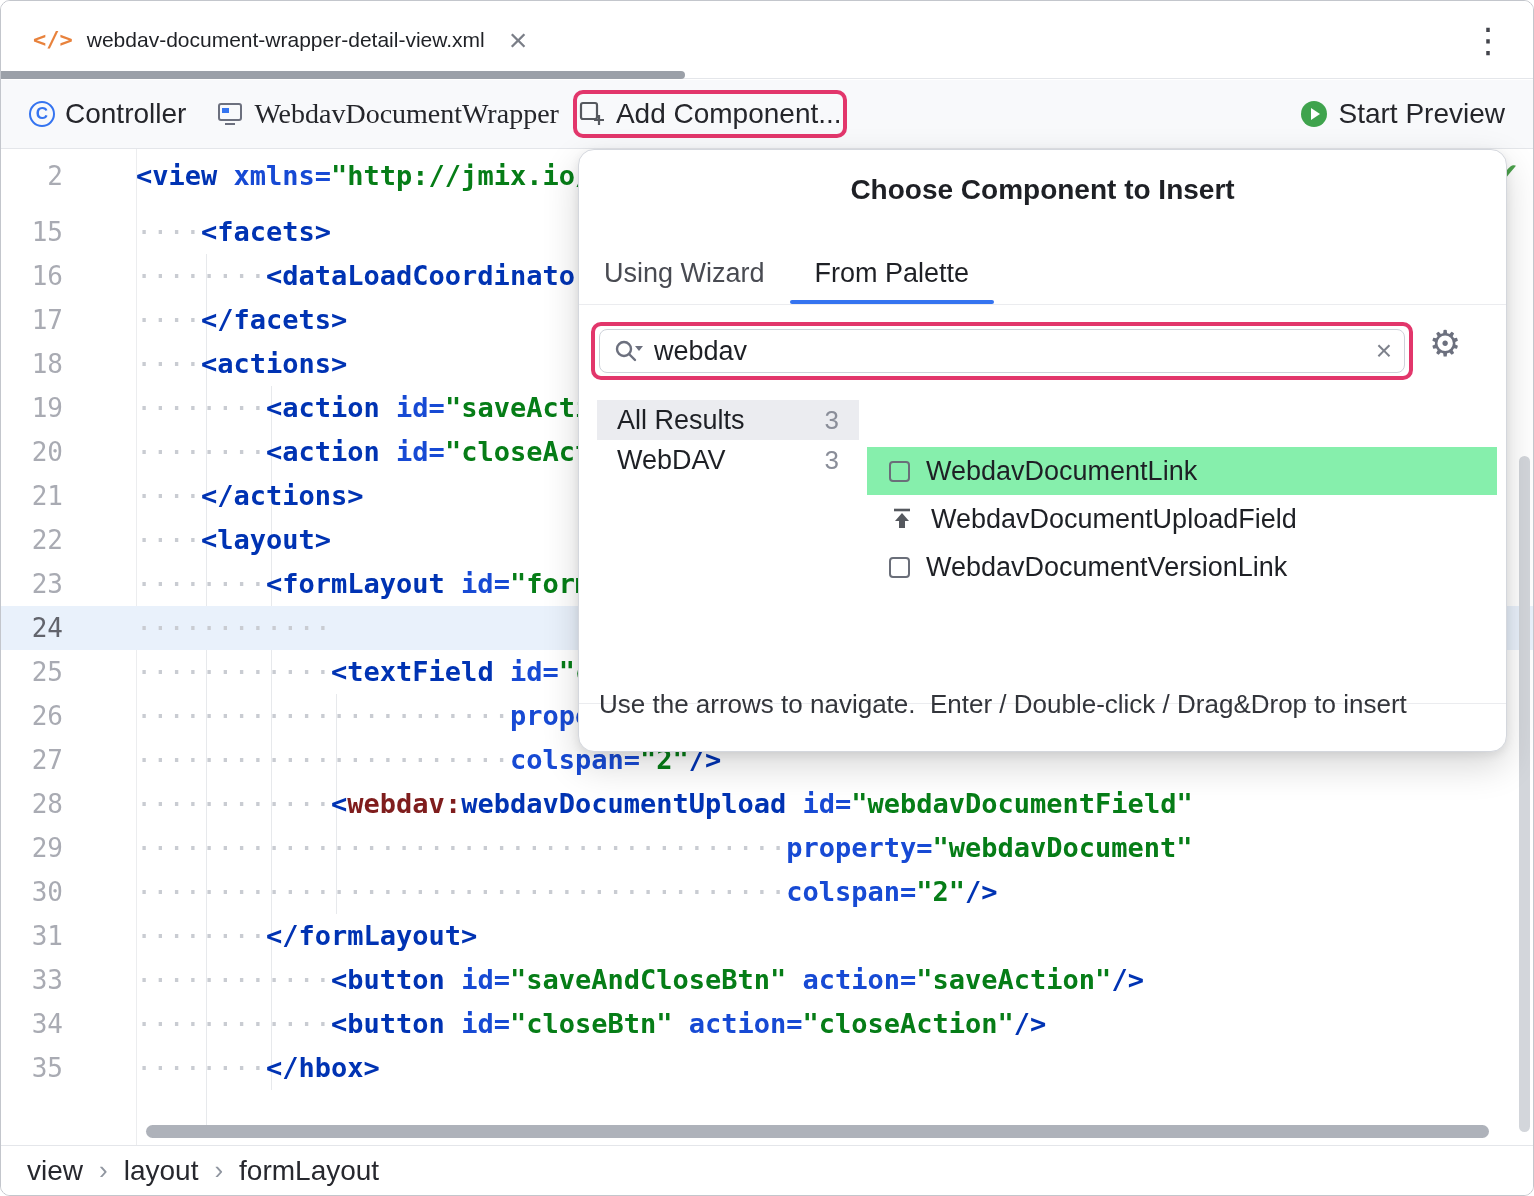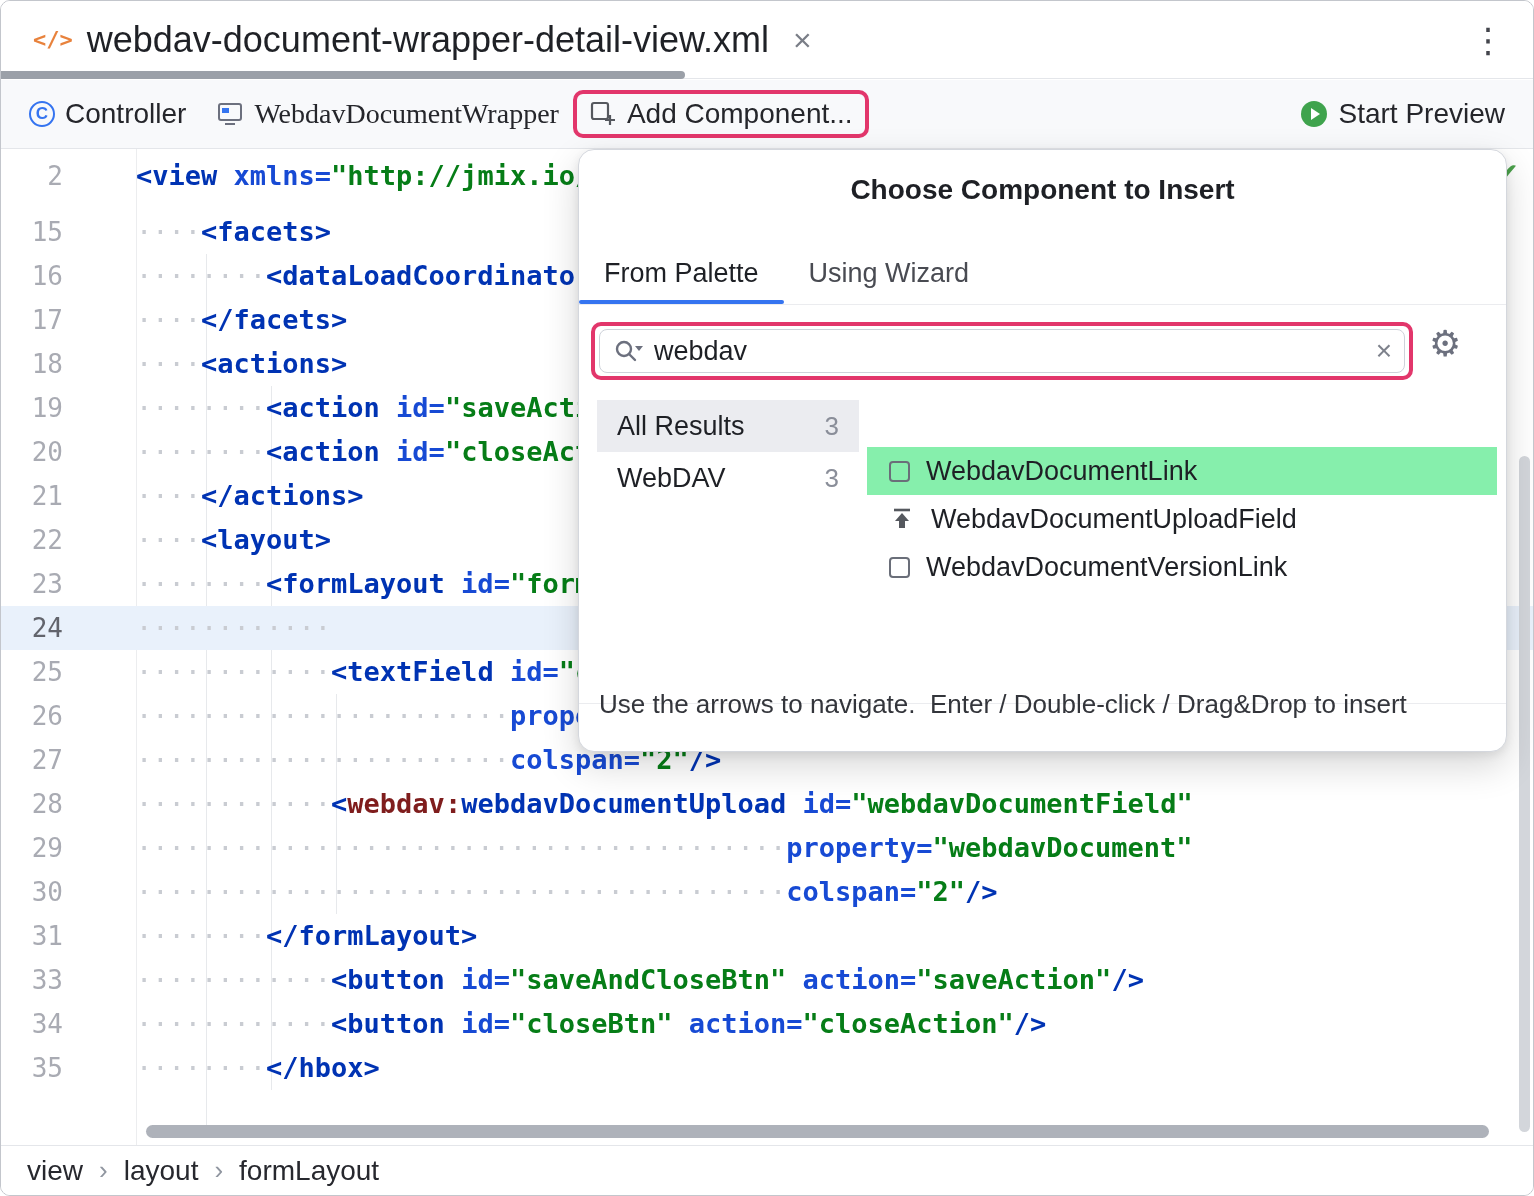--- a/index.html
+++ b/index.html
@@ -5,35 +5,35 @@
   * { box-sizing: border-box; margin: 0; padding: 0; }
   body { background: #ffffff; font-family: "Liberation Sans", sans-serif; }
 
   .window { position: relative; width: 1534px; height: 1196px; background: #fff;
             border: 1px solid #C3C6CC; border-radius: 10px; overflow: hidden; }
 
   
   .tabbar { position: absolute; top: 0; left: 0; right: 0; height: 78px; background: #fff;
             border-bottom: 1px solid #E4E6EA; display: flex; align-items: center; padding: 0 28px 0 32px; }
   .file-icon { font-family: "DejaVu Sans Mono", monospace; font-weight: bold; font-size: 22px; color: #E8823C; }
-  .tab-title { font-size: 36px; color: #1F2126; margin-left: 14px; text-align: center; }
+  .tab-title { font-size: 21px; color: #1F2126; margin-left: 14px; text-align: center; }
   .tab-close { font-size: 32px; color: #7A7E87; margin-left: 24px; line-height: 1; }
   .kebab { margin-left: auto; font-size: 34px; color: #43454C; line-height: 1; }
   .tab-thumb { position: absolute; top: 70px; left: 0; width: 684px; height: 8px;
                background: #9BA0A8; border-radius: 0 4px 4px 0; z-index: 3; }
 
   
   .toolbar { position: absolute; top: 79px; left: 0; right: 0; height: 69px; background: #F8F9FB;
              border-bottom: 1px solid #E4E6EA; display: flex; align-items: center; padding: 0 28px; }
   .tb-group { display: flex; align-items: center; gap: 10px; }
   .tb-label { font-size: 28px; color: #25262B; white-space: nowrap; }
   .c-icon { width: 26px; height: 26px; border: 2.5px solid #3574F0; border-radius: 50%;
             color: #3574F0; font-size: 17px; font-weight: 700; display: flex; align-items: center;
             justify-content: center; flex: none; }
-  .redbox { border: 4px solid #E2366B; border-radius: 10px; padding: 4px 12px; display: flex;
+  .redbox { border: 4px solid #E2366B; border-radius: 10px; padding: 4px 1px; display: flex;
             align-items: center; gap: 10px; margin-left: 14px; background: transparent; }
   .spacer { flex: 1; }
 
   
   .editor { position: absolute; top: 148px; left: 0; right: 0; bottom: 50px; background: #fff; overflow: hidden; }
   .gutter-sep { position: absolute; top: 0; bottom: 0; left: 135px; width: 1px; background: #ECEDEF; }
   .guide { position: absolute; width: 1px; background: #E7E9EC; }
   .guide.g1 { left: 205px; top: 105px; height: 880px; }
   .guide.g2 { left: 270px; top: 237px; height: 704px; }
   .guide.g3 { left: 335px; top: 545px; height: 220px; }
@@ -75,21 +75,21 @@
                         background: #3574F0; border-radius: 2px; }
   .p-divider { position: absolute; top: 154px; left: 0; right: 0; height: 1px; background: #EBECEF; }
   .p-redbox { position: absolute; left: 12px; top: 172px; width: 822px; height: 58px;
               border: 4px solid #E2366B; border-radius: 10px; z-index: 2; pointer-events: none; }
   .p-field { position: absolute; left: 20px; top: 179px; width: 806px; height: 44px; border: 1px solid #CED2DA;
              border-radius: 8px; background: #fff; display: flex; align-items: center; padding: 0 12px; }
   .p-query { font-size: 27px; color: #1E2025; margin-left: 10px; }
   .p-clear { margin-left: auto; font-size: 28px; color: #7E828C; line-height: 1; }
   .p-gear { position: absolute; left: 850px; top: 176px; font-size: 36px; color: #6C707E; line-height: 1; }
   .p-cats { position: absolute; left: 18px; top: 250px; width: 262px; }
-  .p-cat { height: 52px; display: flex; align-items: center; padding: 0 20px; font-size: 27px; color: #1E2025; }
+  .p-cat { height: 40px; display: flex; align-items: center; padding: 0 20px; font-size: 27px; color: #1E2025; }
   .p-cat.sel { background: #EBECF0; }
   .p-count { margin-left: auto; color: #8A8E99; font-size: 26px; }
   .p-results { position: absolute; left: 288px; top: 252px; width: 630px; }
   .p-res { height: 48px; display: flex; align-items: center; padding: 0 22px; gap: 16px; font-size: 27px; color: #1E2025; }
   .p-res.sel { background: #86efac; margin-top: 45px; }
   .box-icon { width: 21px; height: 21px; border: 2px solid #6A6E79; border-radius: 4px; flex: none; }
   .svg-icon { display: flex; align-items: center; justify-content: center; flex: none; }
   .p-foot-div { position: absolute; left: 0; right: 0; top: 553px; height: 1px; background: #EBECEF; }
   .p-hint { position: absolute; left: 20px; top: 539px; font-size: 26px; color: #33353B; white-space: pre-wrap; }
 </style>
@@ -237,25 +237,25 @@
         </div>
       </div>
     <span class="check">✔</span>
     <div class="hbar"></div>
     <div class="vbar"></div>
   </div>
 
   <div class="popup">
     <div class="p-title">Choose Component to Insert</div>
     <div class="p-tabs">
+        <div class="ptab">
+          <span>Using Wizard</span>
+        </div>
         <div class="ptab active">
           <span>From Palette</span>
-        </div>
-        <div class="ptab">
-          <span>Using Wizard</span>
         </div>
       </div>
     <div class="p-divider"></div>
     <div class="p-field">
       <span class="svg-icon">
         <svg width="32" height="30" viewBox="0 0 32 30">
             <circle cx="12" cy="13" r="7" fill="none" stroke="#6C707E" stroke-width="2.4"></circle>
             <line x1="17" y1="18" x2="23" y2="24" stroke="#6C707E" stroke-width="2.4" stroke-linecap="round"></line>
             <path d="M23 10 L31 10 L27 15 Z" fill="#6C707E"></path>
           </svg>

